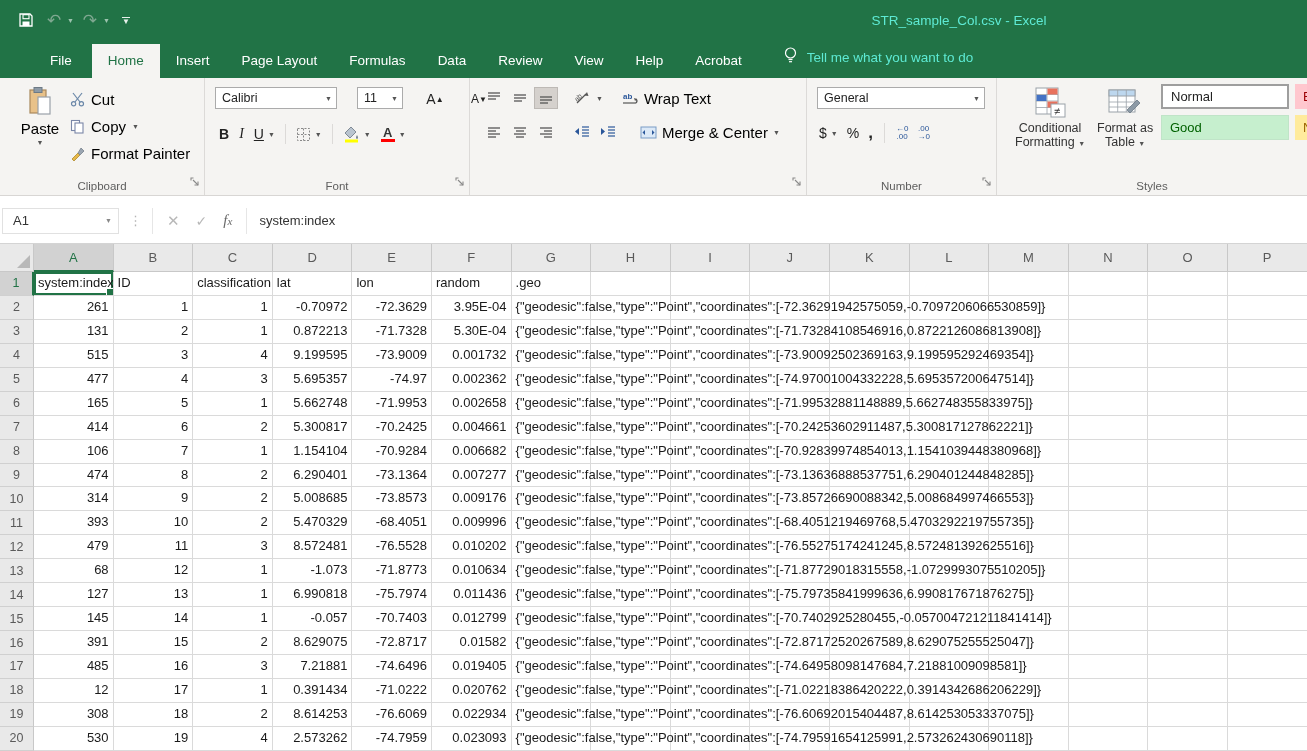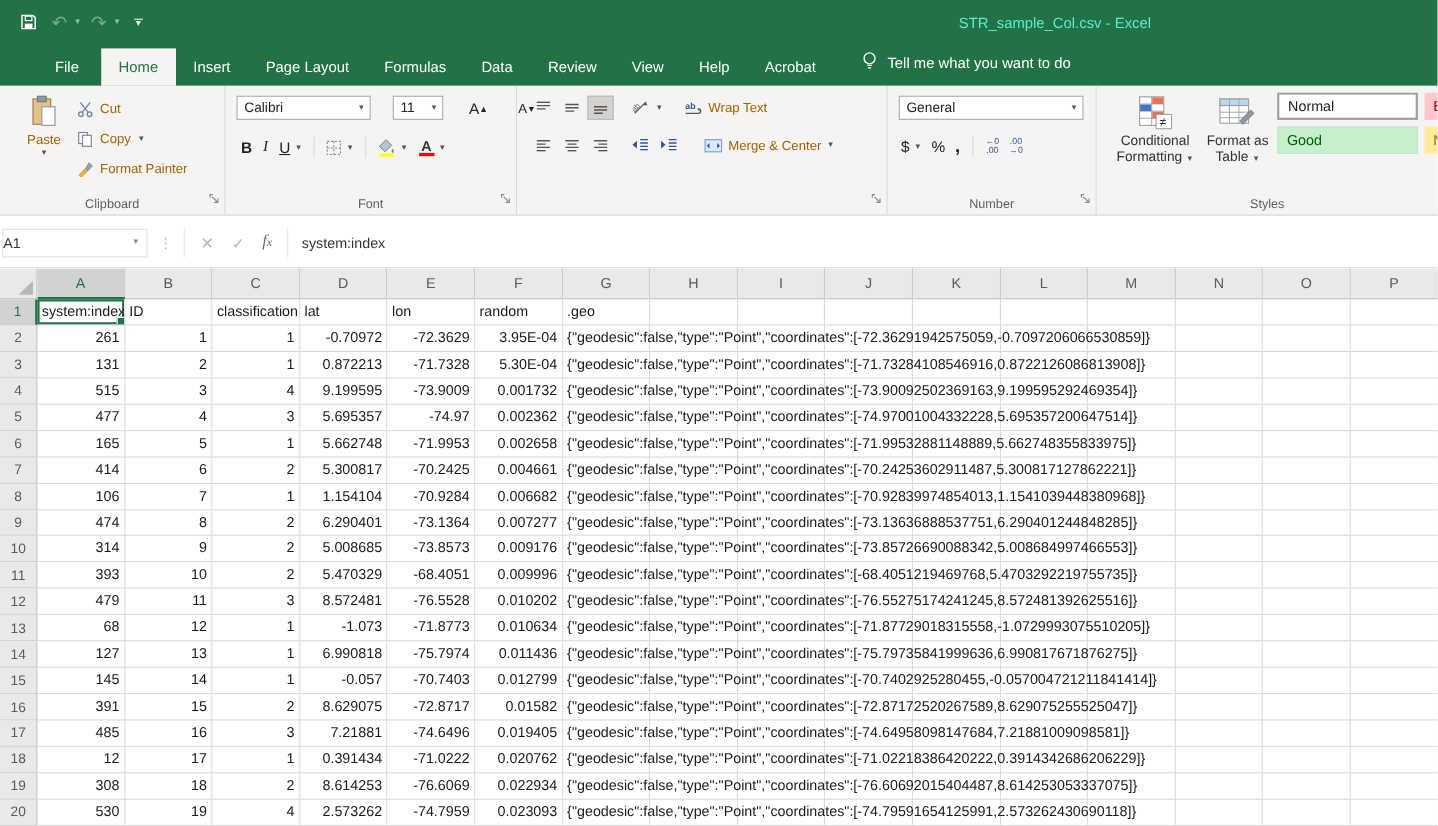--- a/index.html
+++ b/index.html
@@ -14,29 +14,29 @@
   .undo-redo { color:#7fa891; font-size:17px; }
   .qat-custom { display:flex; flex-direction:column; align-items:center; color:#e8f1ec; font-size:8px; line-height:4px; margin-left:8px; }
   .qat-custom .bar { width:8px; border-top:1px solid #e8f1ec; margin-bottom:2px; }
   .win-title { position:absolute; left:959px; transform:translateX(-50%); font-size:13.5px; color:#5eead4; white-space:nowrap; }
 
   
   .tabbar { height:38px; background:#217346; display:flex; align-items:flex-end; padding-left:30px; }
   .tab { color:#fff; font-size:13.5px; padding:9px 16px 10px 16px; cursor:default; white-space:nowrap; }
   .tab.file { padding:9px 20px 10px 20px; }
   .tab.active { background:#f5f4f2; color:#217346; }
-  .tellme { display:flex; align-items:center; gap:8px; color:#ffffff; font-size:13.5px; padding:0 10px 10px 24px; }
+  .tellme { display:flex; align-items:center; gap:8px; color:#5eead4; font-size:13.5px; padding:0 10px 10px 24px; }
 
   
   .ribbon { height:118px; background:#f5f4f2; border-bottom:1px solid #d8d6d4; display:flex; position:relative; }
   .group { position:relative; height:100%; border-right:1px solid #dcdad8; flex:none; }
   .group-label { position:absolute; bottom:3px; left:0; right:0; text-align:center; font-size:11.5px; color:#5e5e5e; }
   .launcher { position:absolute; bottom:4px; right:4px; opacity:.75; }
   .small-caret { font-size:7px; color:#555; }
-  .ribbon-text { font-size:12px; color:#a16207; }
+  .ribbon-text { font-size:15px; color:#000000; }
 
   
   .g-clipboard { width:205px; }
   .paste-btn { position:absolute; left:14px; top:8px; width:52px; display:flex; flex-direction:column; align-items:center; gap:2px;text-align:center; }
   .clip-row { position:absolute; left:70px; display:flex; align-items:center; gap:6px; height:24px; }
   
   .g-font { width:265px; }
   .combo { background:#fff; border:1px solid #ababab; display:flex; align-items:center; justify-content:space-between; font-size:12.5px; color:#222; padding:1px 4px 1px 6px; height:22px; }
   .fmt-btn { display:flex; align-items:center; justify-content:center; height:24px; color:#222; }
   
@@ -52,21 +52,21 @@
   .bigbtn { display:flex; flex-direction:column; align-items:center; gap:1px; font-size:12.5px; color:#333; line-height:14px; text-align:center; }
   .chip { width:128px; height:25px; font-size:13px; display:flex; align-items:center; padding-left:8px; flex:none; }
   .chip-normal { background:#fff; border:2px solid #9e9e9e; color:#222; }
   .chip-good { background:#c6efce; color:#006100; border:1px solid #c0e4c8; }
   .chip-bad { background:#ffc7ce; color:#9c0006; }
   .chip-neutral { background:#ffeb9c; color:#9c6500; }
   .gallery { position:absolute; left:164px; top:6px; width:146px; overflow:hidden; display:grid; grid-template-columns:128px 128px; grid-auto-rows:25px; gap:6px; }
 
   
   .formulabar { height:48px; background:#fff; border-bottom:1px solid #d4d4d4; display:flex; align-items:center; padding-top:2px; }
-  .namebox { width:132px; height:26px; border:1px solid #e1e1e1; display:flex; align-items:center; justify-content:space-between; padding:0 6px 0 0; font-size:13px; color:#333; margin-left:2px; }
+  .namebox { width:117px; height:26px; border:1px solid #e1e1e1; display:flex; align-items:center; justify-content:space-between; padding:0 6px 0 10px; font-size:13px; color:#333; margin-left:2px; }
   .fx-sep { color:#b5b5b5; font-size:13px; padding:0 10px; }
   .fx-btns { display:flex; align-items:center; gap:16px; border-left:1px solid #e6e6e6; border-right:1px solid #e6e6e6; padding:0 14px; height:26px; }
   .fx-x { color:#b8b8b8; font-size:15px; }
   .fx-check { color:#b8b8b8; font-size:14px; }
   .fx-fx { font-style:italic; font-family:"Liberation Serif", serif; color:#6a6a6a; font-size:15px; }
   .formula-text { font-size:13px; color:#333; padding-left:12px; }
 
   
   .sheet { position:absolute; top:244px; left:0; width:1307px; height:507px; background:#fff; overflow:hidden; }
   .colheads { display:flex; height:28px; }

